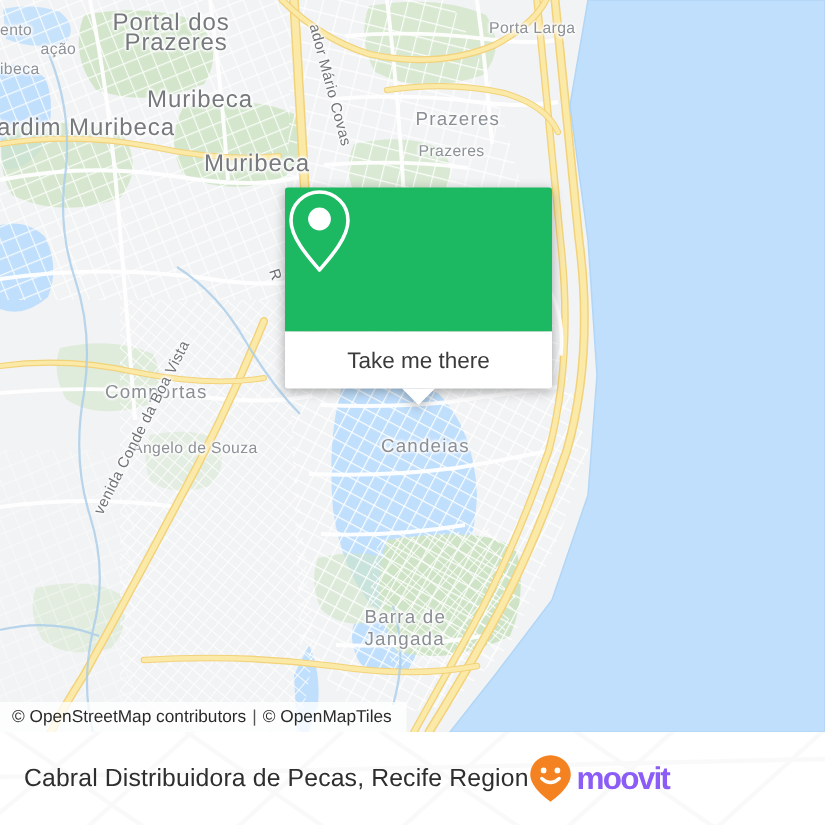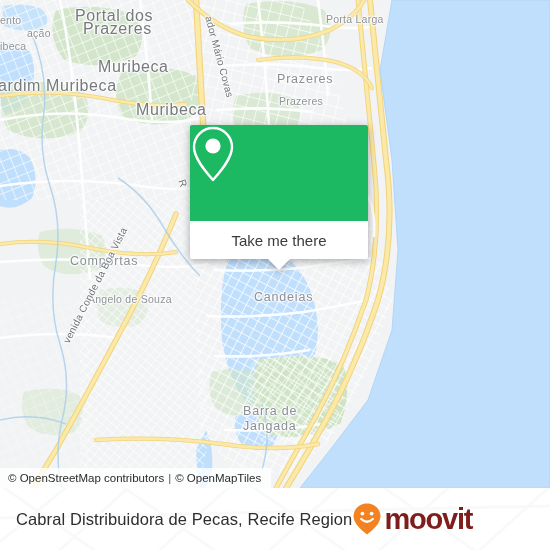--- a/index.html
+++ b/index.html
@@ -103,22 +103,22 @@
     justify-content: flex-start;
     padding: 0 14px 0 16px;
   }
   #footer-title {
     color: #2e2e2e;
     font-size: 16.5px;
     letter-spacing: .1px;
   }
   #logo { display: flex; align-items: center; gap: 2px; }
   #logo-text {
-    color: #7f1d1d;
-    font-size: 29px;
+    color: #8b5cf6;
+    font-size: 21px;
     font-weight: bold;
     letter-spacing: -1.2px;
     line-height: 1;
   }
 </style>
 </head>
 <body>
 
 <div id="app">
 

